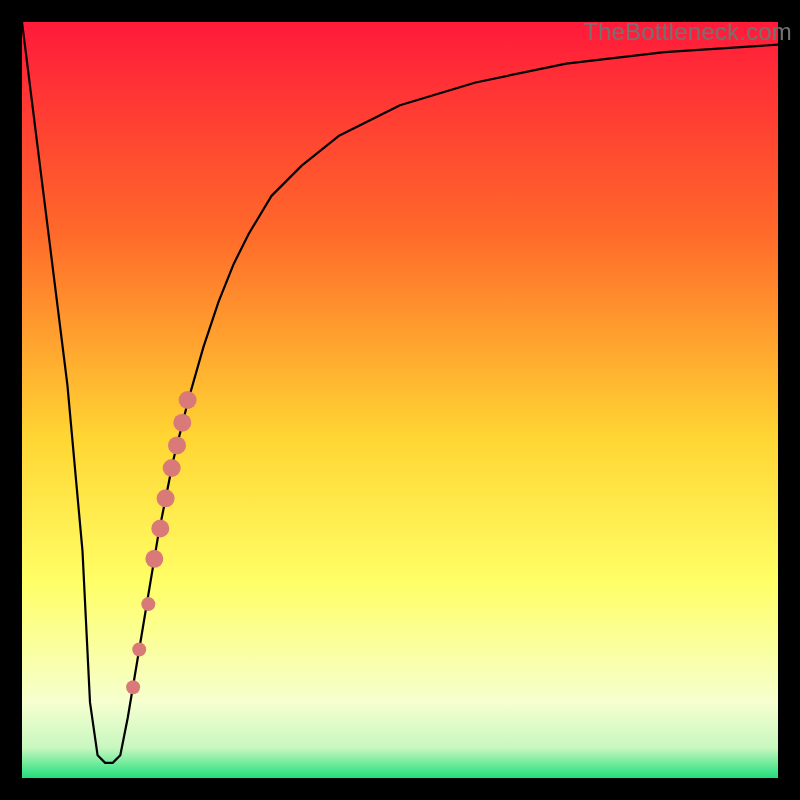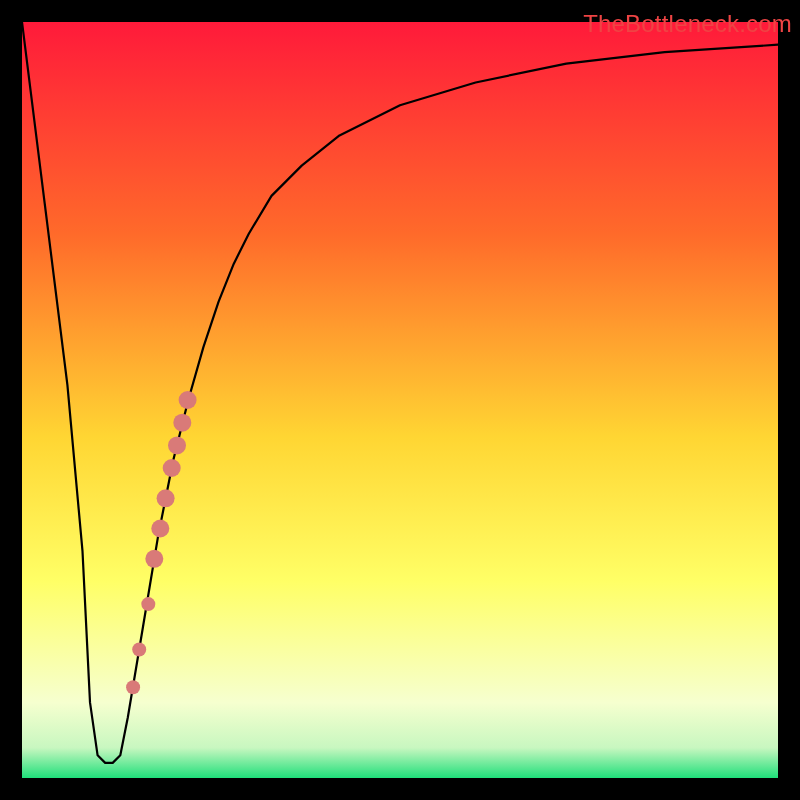--- a/index.html
+++ b/index.html
@@ -22,23 +22,23 @@
   .plot {
     position: absolute;
     left: 22px;
     top: 22px;
     width: 756px;
     height: 756px;
     overflow: hidden;
   }
   .watermark {
     position: absolute;
-    top: 10px;
+    top: 18px;
     right: 8px;
-    color: #ef4444;
+    color: #737373;
     font-size: 24px;
     font-weight: 500;
     letter-spacing: 0.2px;
     z-index: 10;
   }
   svg { display: block; }
 </style>
 </head>
 <body>
 

